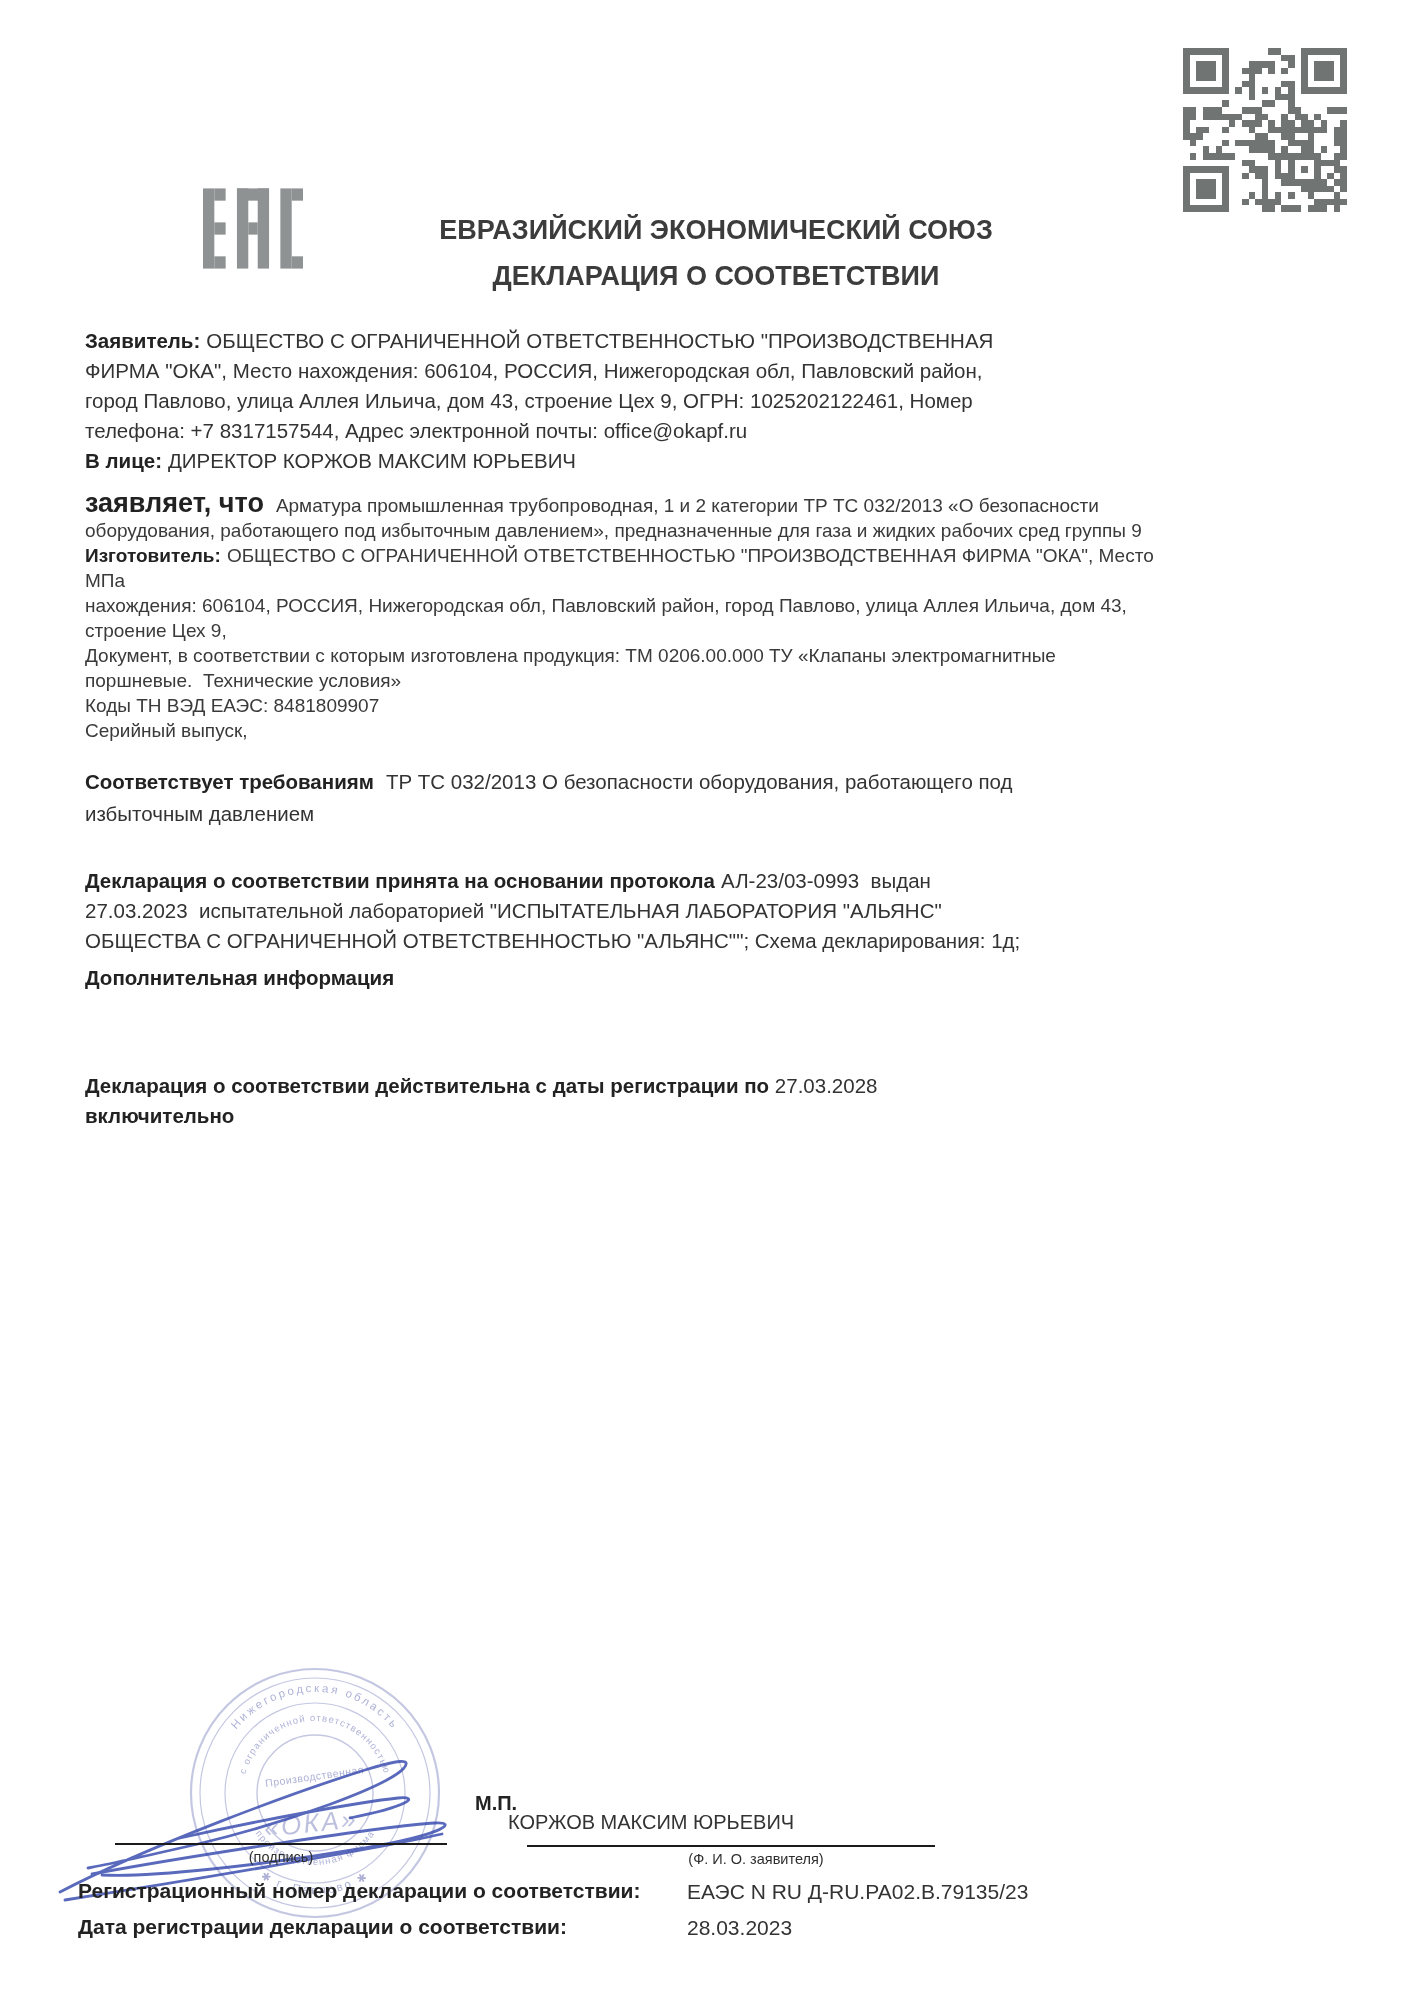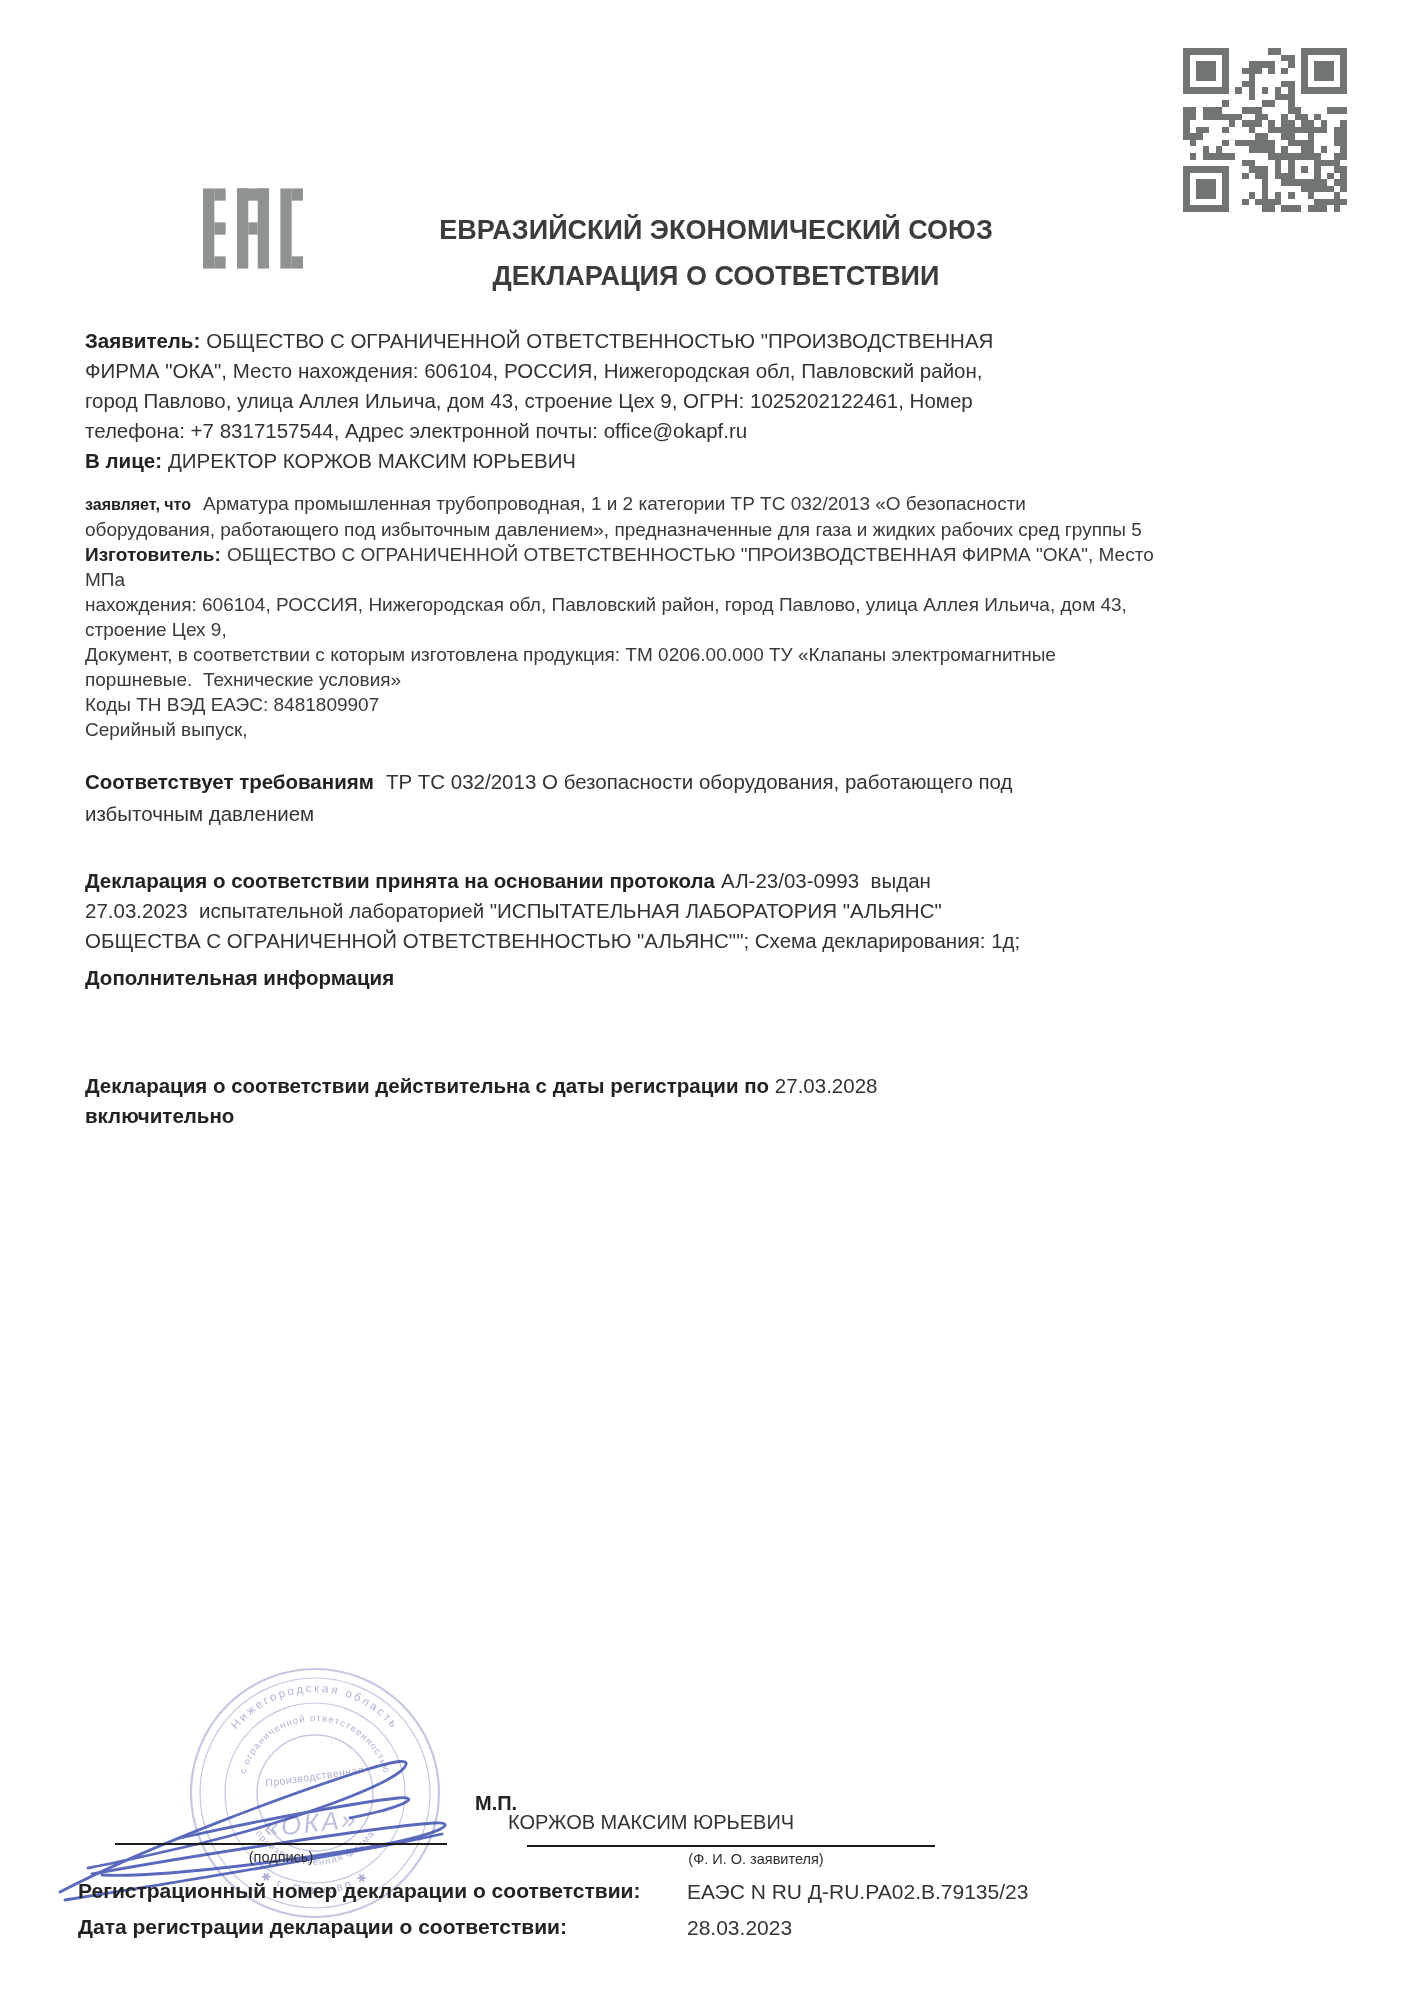--- a/index.html
+++ b/index.html
@@ -54,22 +54,22 @@
 
 <div class="abs t-main" style="left:85px;top:326px;">
   <div class="ln"><span class="b gap-r-sm">Заявитель:</span><span>ОБЩЕСТВО С ОГРАНИЧЕННОЙ ОТВЕТСТВЕННОСТЬЮ "ПРОИЗВОДСТВЕННАЯ</span></div>
   <div class="ln">ФИРМА "ОКА", Место нахождения: 606104, РОССИЯ, Нижегородская обл, Павловский район,</div>
   <div class="ln">город Павлово, улица Аллея Ильича, дом 43, строение Цех 9, ОГРН: 1025202122461, Номер</div>
   <div class="ln">телефона: +7 8317157544, Адрес электронной почты: office@okapf.ru</div>
   <div class="ln"><span class="b gap-r-sm">В лице:</span><span>ДИРЕКТОР КОРЖОВ МАКСИМ ЮРЬЕВИЧ</span></div>
 </div>
 
 <div class="abs t-small" style="left:85px;top:491px;">
-  <div class="ln"><span class="b gap-r" style="font-size:16px;">заявляет, что</span><span>Арматура промышленная трубопроводная, 1 и 2 категории ТР ТС 032/2013 «О безопасности</span></div>
-  <div class="ln">оборудования, работающего под избыточным давлением», предназначенные для газа и жидких рабочих сред группы 5</div>
+  <div class="ln"><span class="b gap-r" style="font-size:27px;">заявляет, что</span><span>Арматура промышленная трубопроводная, 1 и 2 категории ТР ТС 032/2013 «О безопасности</span></div>
+  <div class="ln">оборудования, работающего под избыточным давлением», предназначенные для газа и жидких рабочих сред группы 9</div>
   <div class="ln"><span class="b gap-r-sm">Изготовитель:</span><span>ОБЩЕСТВО С ОГРАНИЧЕННОЙ ОТВЕТСТВЕННОСТЬЮ "ПРОИЗВОДСТВЕННАЯ ФИРМА "ОКА", Место</span></div>
   <div class="ln">МПа</div>
   <div class="ln">нахождения: 606104, РОССИЯ, Нижегородская обл, Павловский район, город Павлово, улица Аллея Ильича, дом 43,</div>
   <div class="ln">строение Цех 9,</div>
   <div class="ln">Документ, в соответствии с которым изготовлена продукция: ТМ 0206.00.000 ТУ «Клапаны электромагнитные</div>
   <div class="ln">поршневые.&nbsp; Технические условия»</div>
   <div class="ln">Коды ТН ВЭД ЕАЭС: 8481809907</div>
   <div class="ln">Серийный выпуск,</div>
 </div>
 

